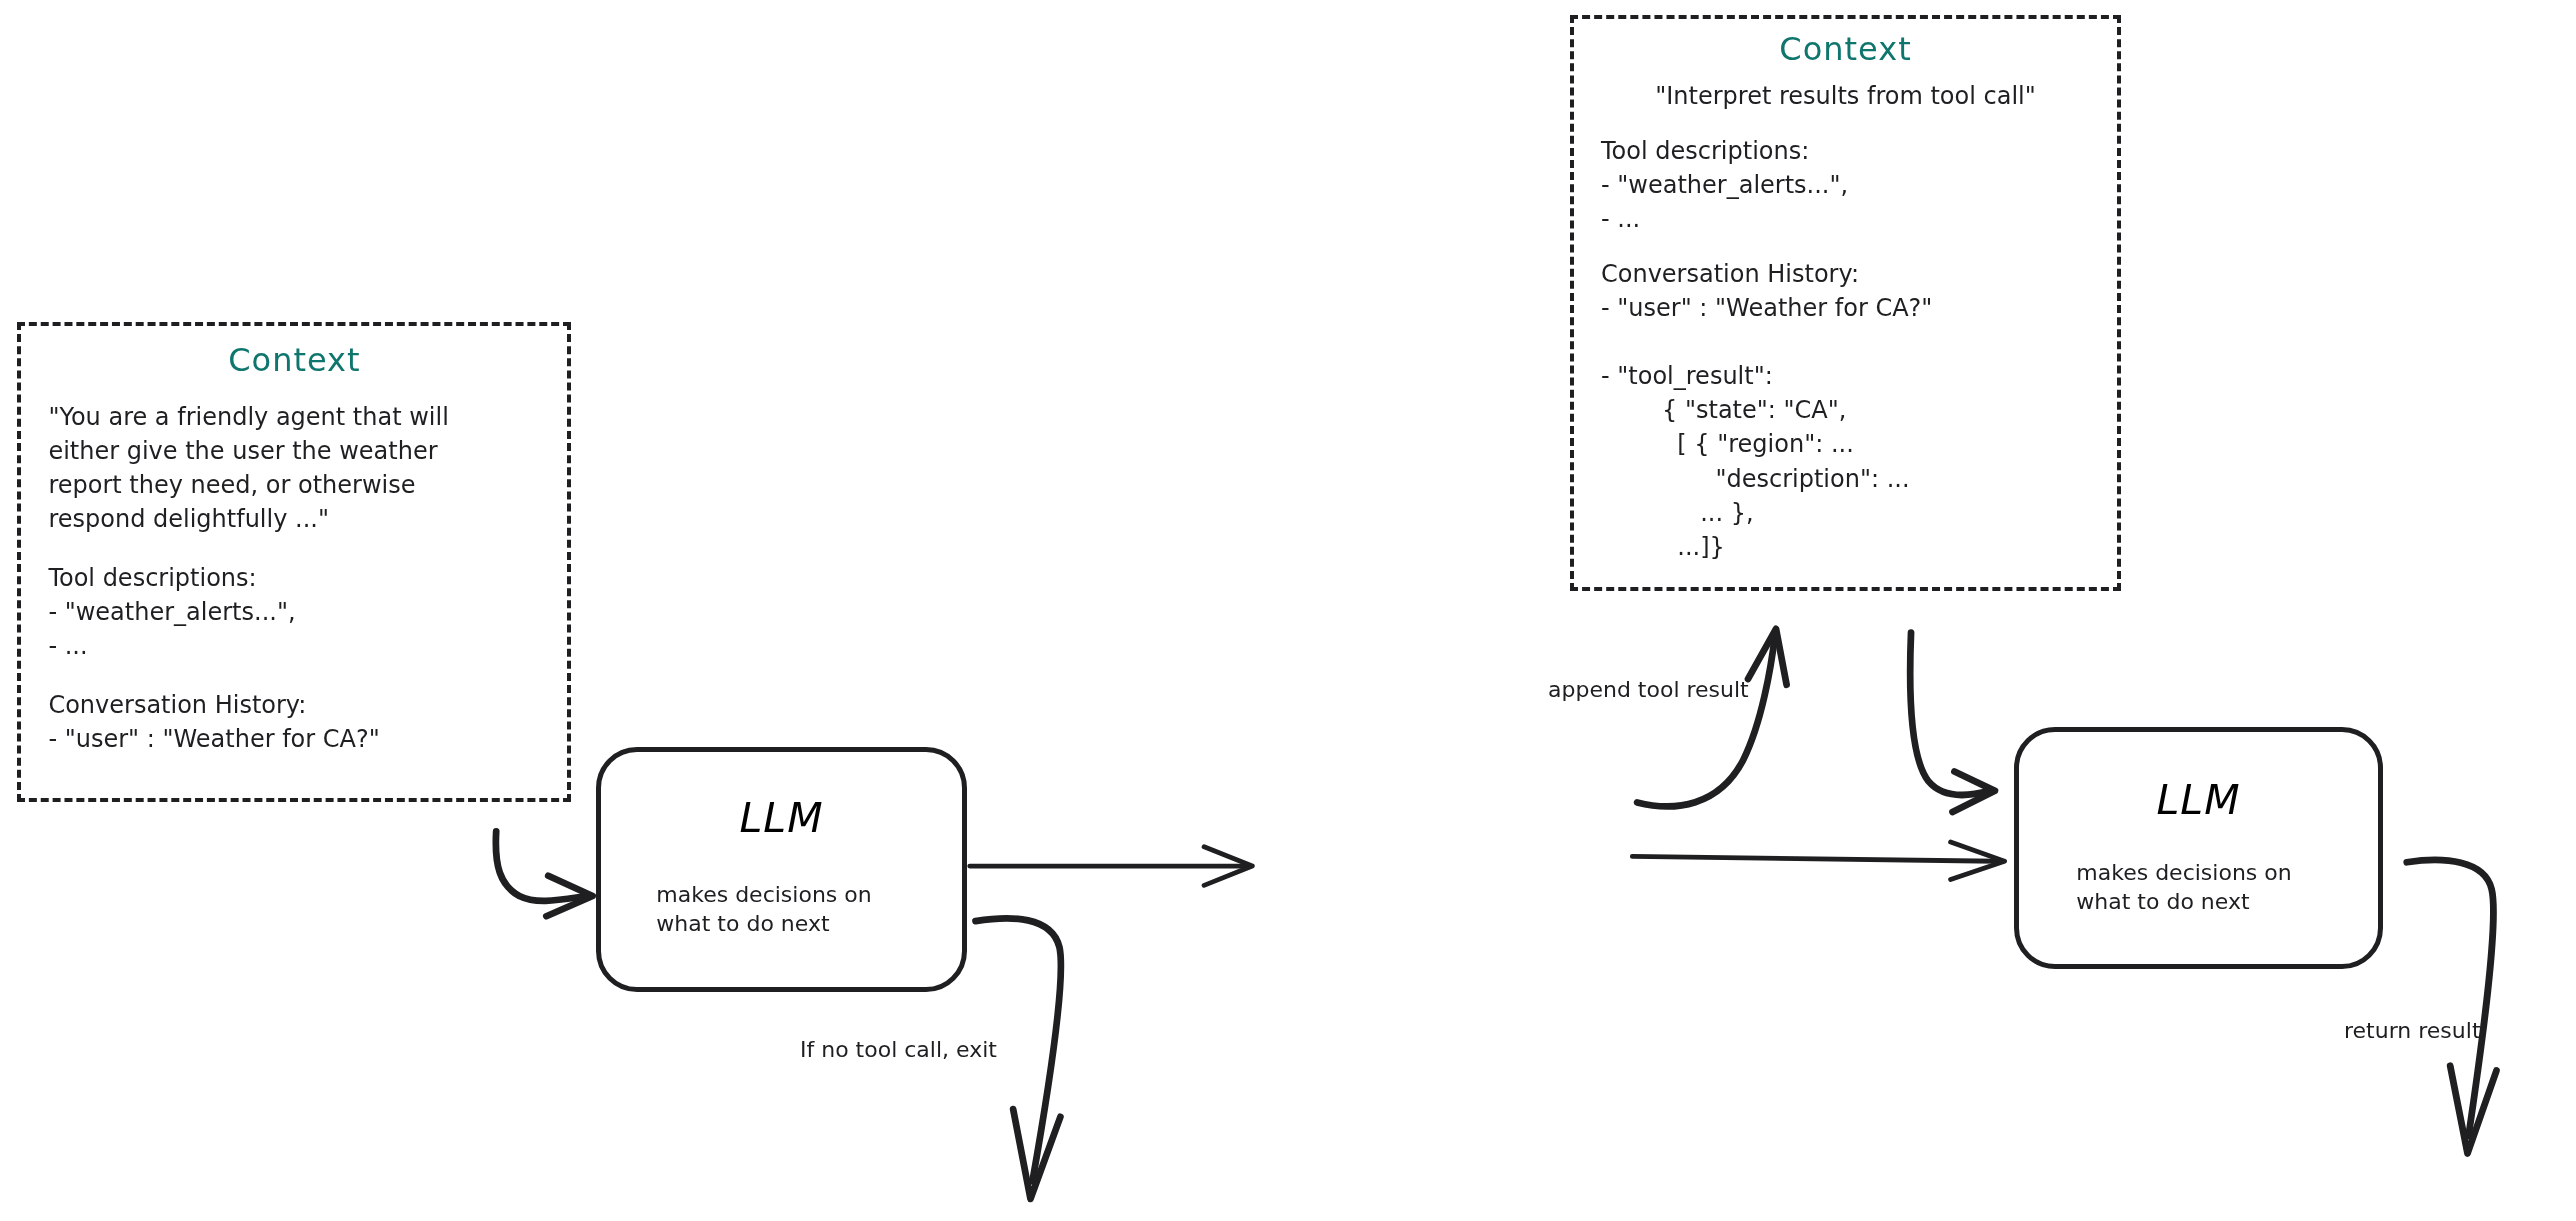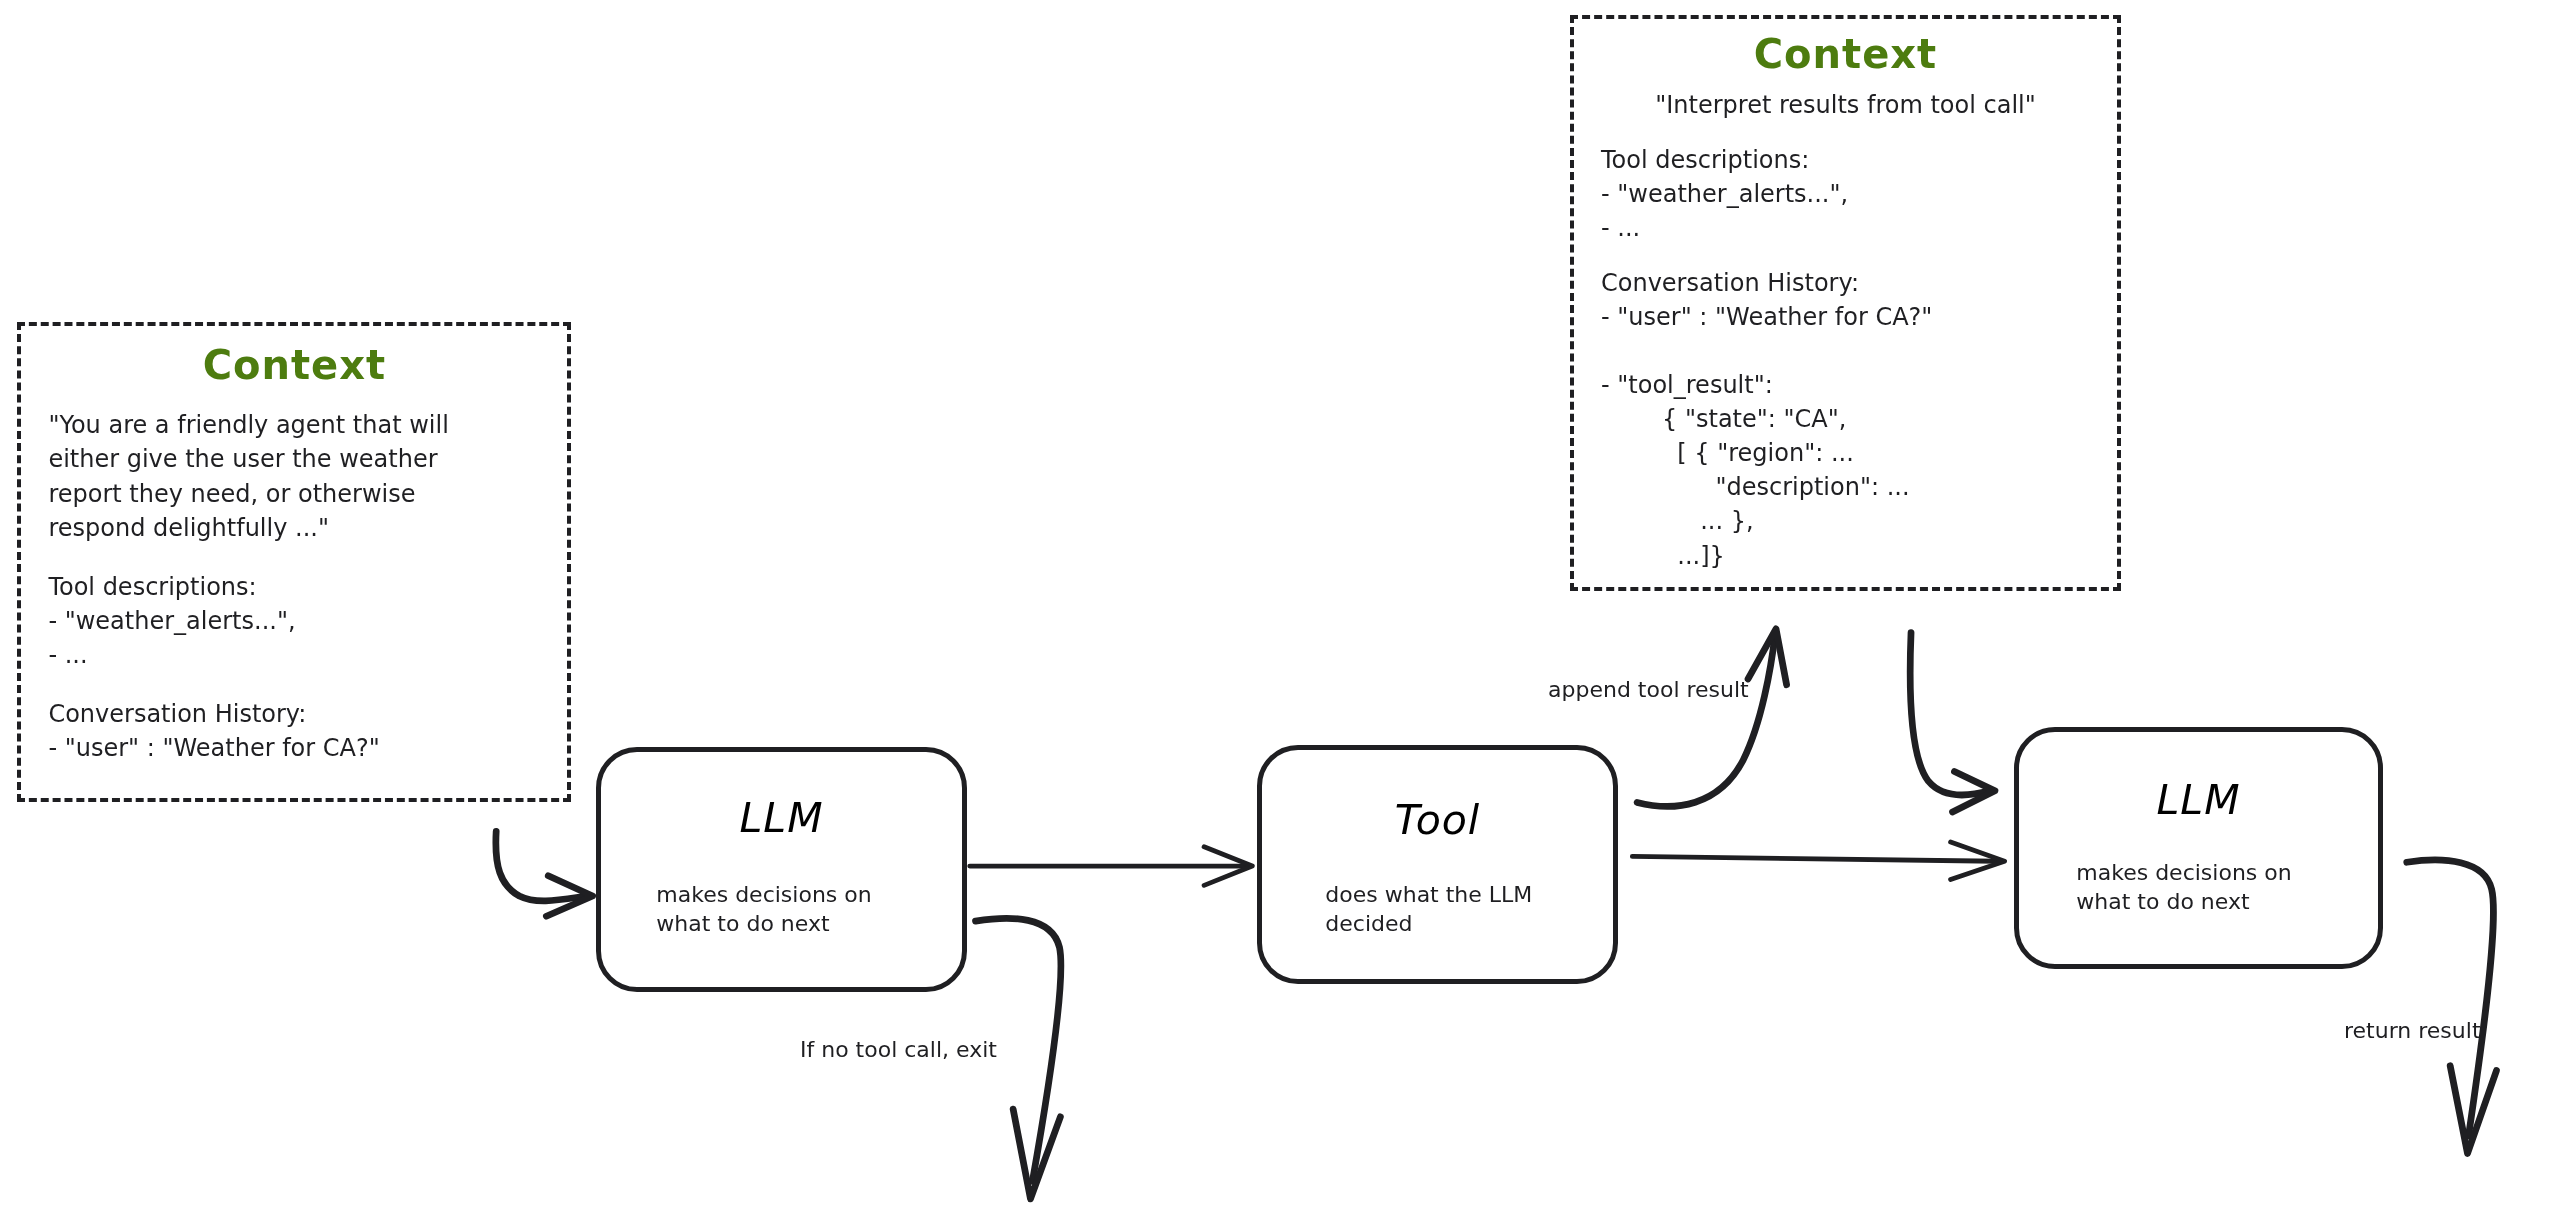--- a/index.html
+++ b/index.html
@@ -19,25 +19,25 @@
 
   
   .context-box {
     position: absolute;
     border: 4.8px dashed #1f1f22;
     box-sizing: border-box;
     background: transparent;
   }
   .context-title {
     text-align: center;
-    font-size: 40px;
-    font-weight: 700;
+    font-size: 32px;
+    font-weight: 400;
     letter-spacing: 1px;
     line-height: 1.1;
-    color: #4d7c0f;
+    color: #0f766e;
   }
   .context-body {
     font-size: 24px;
     line-height: 1.42;
     color: #1f1f22;
     white-space: pre-wrap;
   }
 
   #context-left {
     left: 17.4px; top: 322px; width: 554px; height: 480px;
@@ -150,25 +150,20 @@
              ... },
           ...]}</div>
   </div>
 
   <div class="node" id="node-llm-1">
     <div class="node-title">LLM</div>
     <div class="node-sub">makes decisions on
 what to do next</div>
   </div>
 
-  <div class="node" id="node-tool">
-    <div class="node-title">Tool</div>
-    <div class="node-sub">does what the LLM
-decided</div>
-  </div>
 
   <div class="node" id="node-llm-2">
     <div class="node-title">LLM</div>
     <div class="node-sub">makes decisions on
 what to do next</div>
   </div>
 
   <div class="edge-label" id="label-exit">If no tool call, exit</div>
   <div class="edge-label" id="label-append">append tool result</div>
   <div class="edge-label" id="label-return">return result</div>

